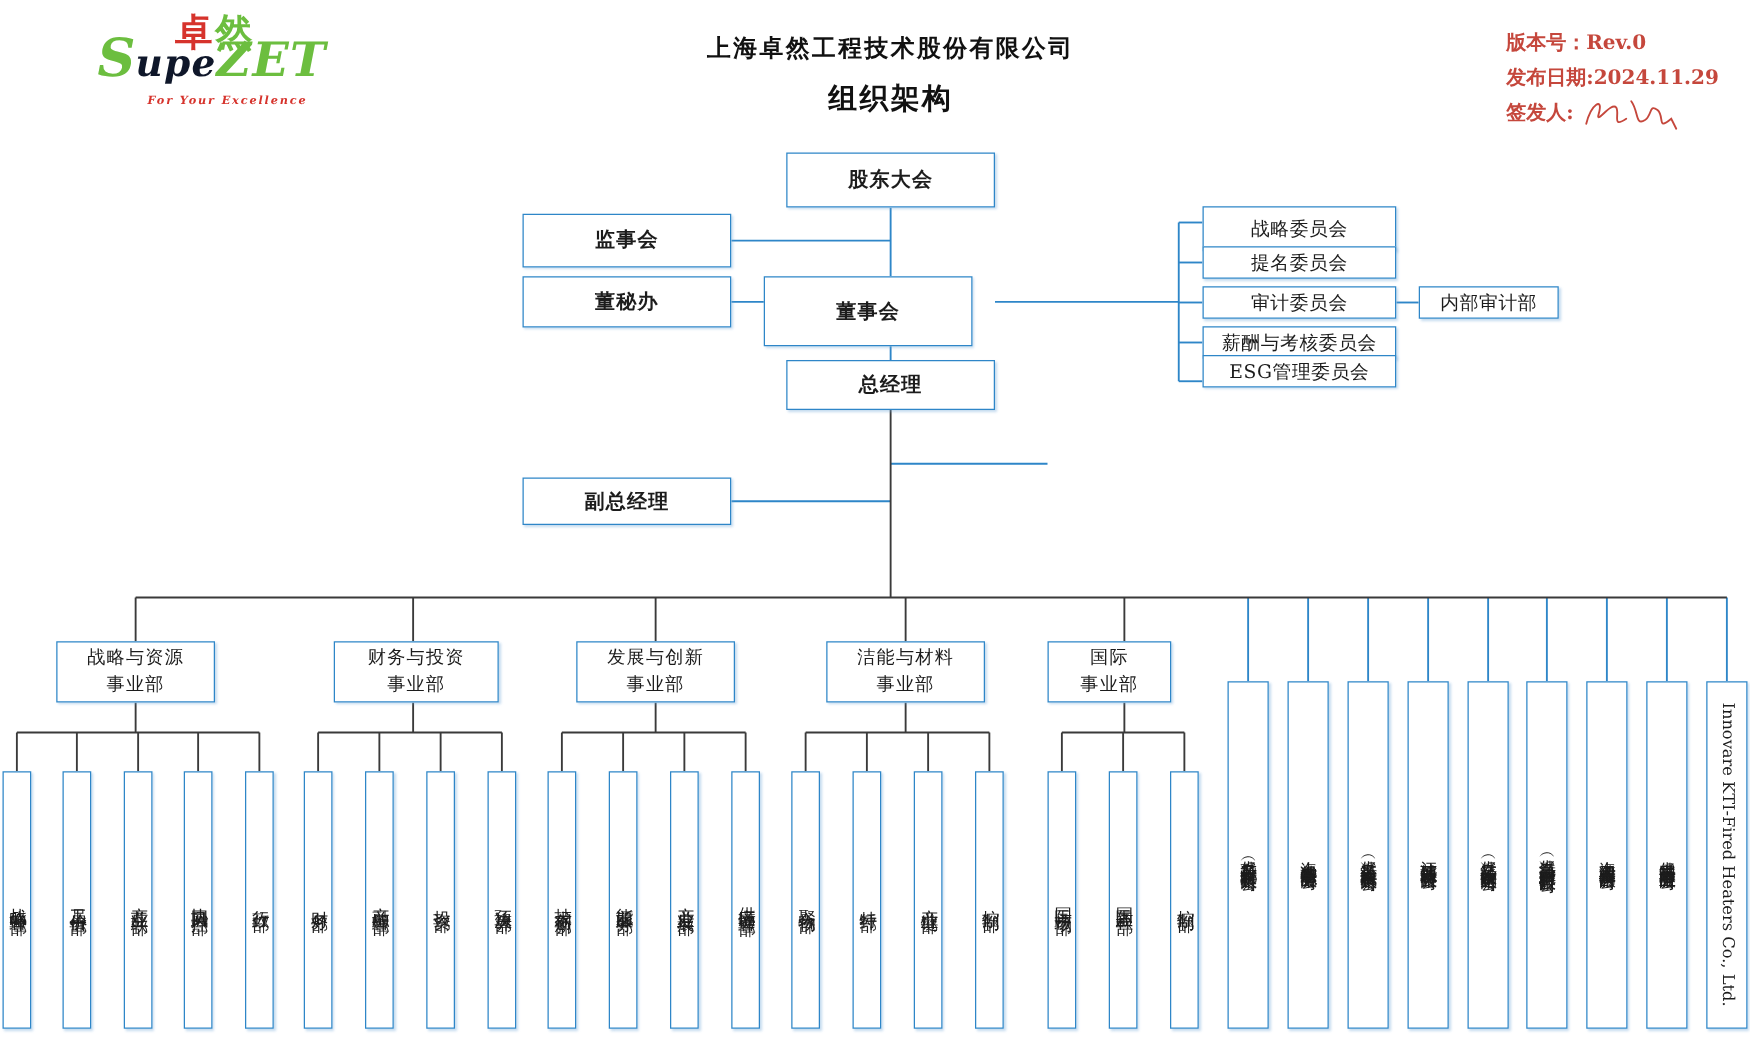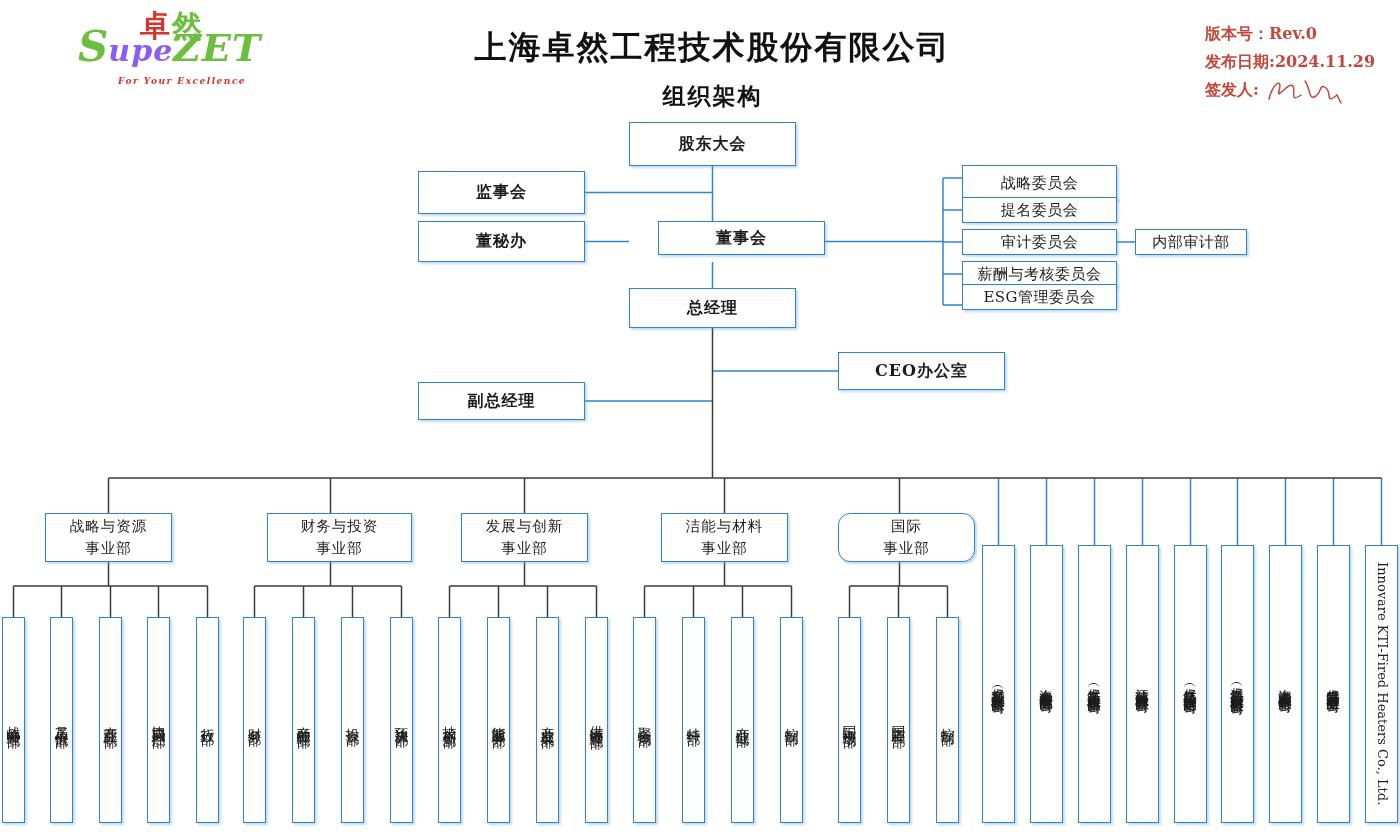--- a/index.html
+++ b/index.html
@@ -9,27 +9,27 @@
 
   
   .logo { position:absolute; left:78px; top:6px; width:200px; height:92px; }
   .logo-cjk { position:absolute; left:62px; top:0; font-size:30px; font-weight:700;
               font-family:"DejaVu Serif", serif; letter-spacing:2px; }
   .logo-cjk .c1 { color:#d6332c; }
   .logo-cjk .c2 { color:#6cbe3f; }
   .logo-latin { position:absolute; left:0; top:20px; white-space:nowrap;
                 font-style:italic; line-height:1; }
   .logo-latin .s   { color:#6cbe3f; font-size:42px; font-weight:700; }
-  .logo-latin .upe { color:#8b5cf6; font-size:30px; font-weight:700; letter-spacing:1px; }
+  .logo-latin .upe { color:#0f172a; font-size:30px; font-weight:700; letter-spacing:1px; }
   .logo-latin .zet { color:#6cbe3f; font-size:38px; font-weight:800; letter-spacing:1px; }
   .logo-tagline { position:absolute; left:40px; top:70px; color:#d6332c;
                   font-size:9px; font-style:italic; letter-spacing:1.5px; font-weight:700; }
 
   .title-block { position:absolute; left:400px; top:26px; width:625px; text-align:center; color:#111; }
-  .title-l1 { font-size:32px; font-weight:700; letter-spacing:2px; }
+  .title-l1 { font-size:19px; font-weight:700; letter-spacing:2px; }
   .title-l2 { font-size:23px; font-weight:700; margin-top:11px; letter-spacing:2px; }
 
   .meta-block { position:absolute; left:1205px; top:20px; color:#c5473c;
                 font-size:16px; line-height:28px; white-space:nowrap; }
   .meta-row { height:28px; display:flex; align-items:center;font-weight:bold; }
   .sig { margin-left:2px; margin-top:4px; }
 
   
   svg.wires { position:absolute; left:0; top:0; z-index:0; }
   .box { position:absolute; background:#fff; border:1.5px solid #2e86c8; z-index:1;
@@ -145,29 +145,26 @@
 
   <div class="box hbox" style="left:629px;top:122px;width:167px;height:44px;">
       <span>股东大会</span>
     </div>
   <div class="box hbox" style="left:418px;top:171px;width:167px;height:43px;">
       <span>监事会</span>
     </div>
   <div class="box hbox" style="left:418px;top:221px;width:167px;height:41px;">
       <span>董秘办</span>
     </div>
-  <div class="box hbox" style="left:658px;top:221px;width:167px;height:34px;">
+  <div class="box hbox" style="left:611px;top:221px;width:167px;height:56px;">
       <span>董事会</span>
     </div>
   <div class="box hbox" style="left:629px;top:288px;width:167px;height:40px;">
       <span>总经理</span>
     </div>
-  <div class="box hbox" style="left:838px;top:352px;width:167px;height:38px;">
-      <span>CEO办公室</span>
-    </div>
   <div class="box hbox" style="left:418px;top:382px;width:167px;height:38px;">
       <span>副总经理</span>
     </div>
 
   <div class="box cbox" style="left:962px;top:165px;width:155px;height:36px;">
       <span>战略委员会</span>
     </div>
   <div class="box cbox" style="left:962px;top:197px;width:155px;height:26px;">
       <span>提名委员会</span>
     </div>
@@ -181,33 +178,33 @@
       <span>ESG管理委员会</span>
     </div>
   <div class="box cbox" style="left:1135px;top:229px;width:112px;height:26px;">
       <span>内部审计部</span>
     </div>
 
   <div class="box divbox" style="left:45px;top:513px;width:127px;height:49px;">
     <div>战略与资源</div>
     <div>事业部</div>
   </div>
-  <div class="box divbox" style="left:267px;top:513px;width:145px;height:49px;">
+  <div class="box divbox" style="left:267px;top:513px;width:132px;height:49px;">
     <div>财务与投资</div>
     <div>事业部</div>
   </div>
   <div class="box divbox" style="left:461px;top:513px;width:127px;height:49px;">
     <div>发展与创新</div>
     <div>事业部</div>
   </div>
   <div class="box divbox" style="left:661px;top:513px;width:127px;height:49px;">
     <div>洁能与材料</div>
     <div>事业部</div>
   </div>
-  <div class="box divbox" style="left:838px;top:513px;width:137px;height:49px;border-radius:12px;">
+  <div class="box divbox" style="left:838px;top:513px;width:99px;height:49px;">
     <div>国际</div>
     <div>事业部</div>
   </div>
 
   <div class="box vbox" style="left:2px;">
       <span class="vt">战略管理部</span>
     </div>
   <div class="box vbox" style="left:50px;">
       <span class="vt">员工价值部</span>
     </div>

